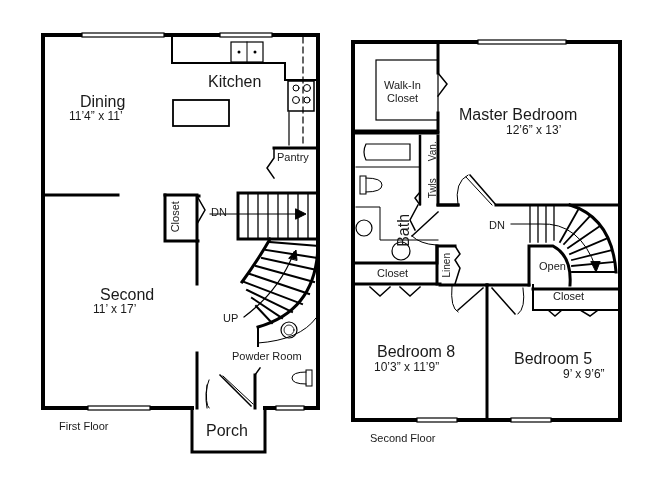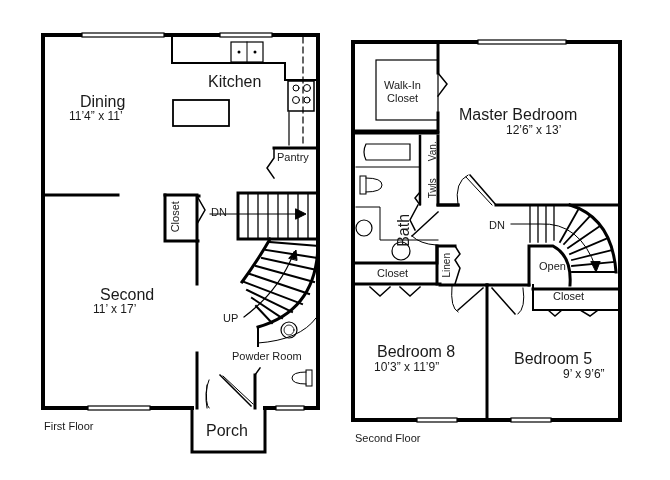--- a/index.html
+++ b/index.html
@@ -4,21 +4,21 @@
 <style>
   html, body { margin: 0; padding: 0; background: #ffffff; }
   body { width: 670px; height: 480px; position: relative; overflow: hidden; font-family: "Liberation Sans", sans-serif; }
   svg { position: absolute; left: 0; top: 0; }
   .lbl { position: absolute; color: #1a1a1a; white-space: nowrap; text-align: center; line-height: 1.05; }
   .rn { font-size: 16px; }
   .rd { font-size: 12px; }
   .sm { font-size: 11px; }
   .xs { font-size: 10px; }
   .vert { transform: rotate(-90deg); transform-origin: center center; }
-  .cap { font-size: 11px; color: #1a1a1a; position: absolute; }
+  .cap { font-size: 11px; color: #1a1a1a; position: absolute; margin-left: 15px; }
 </style>
 </head>
 <body>
 
 <svg width="670" height="480" viewBox="0 0 670 480">
   <g fill="none" stroke="#000" stroke-linecap="square">
 
     <g>
 
       <path d="M43,35 L43,408 L192,408" stroke-width="4"></path>

